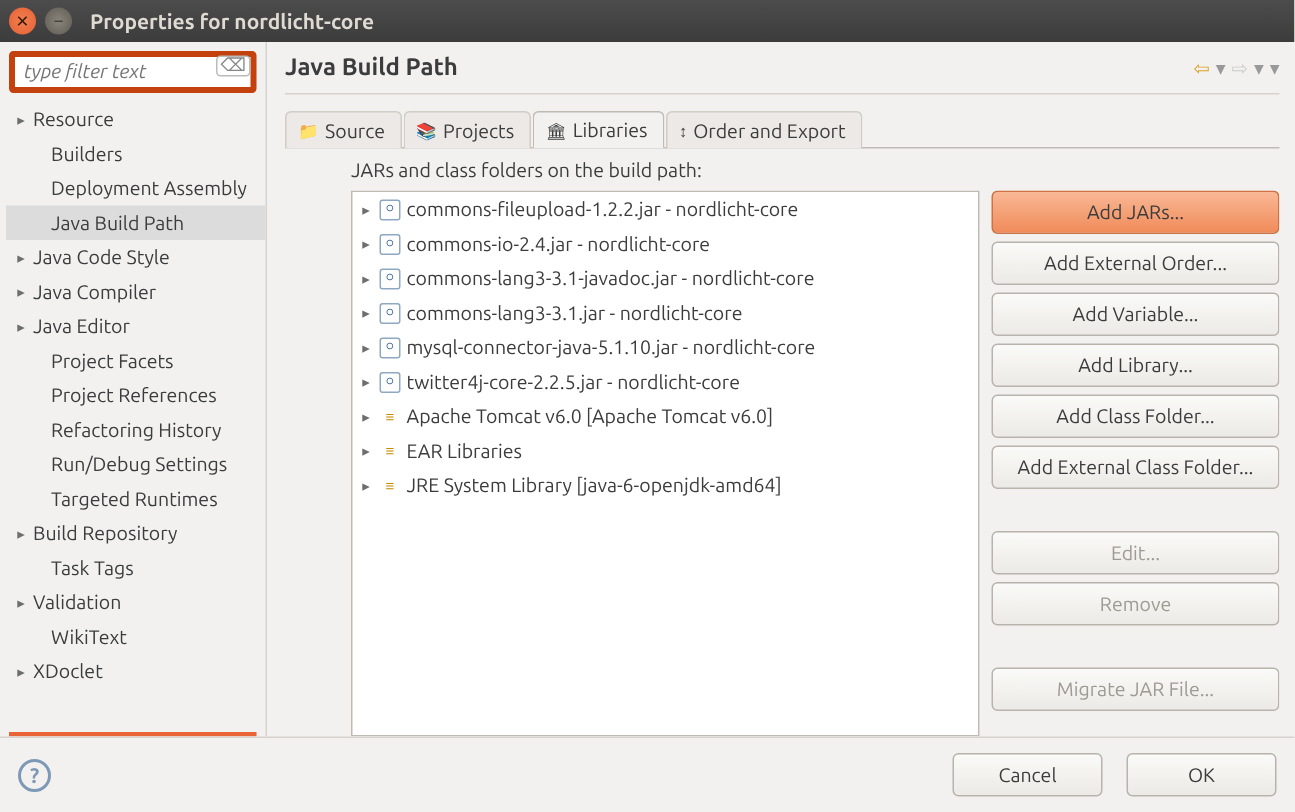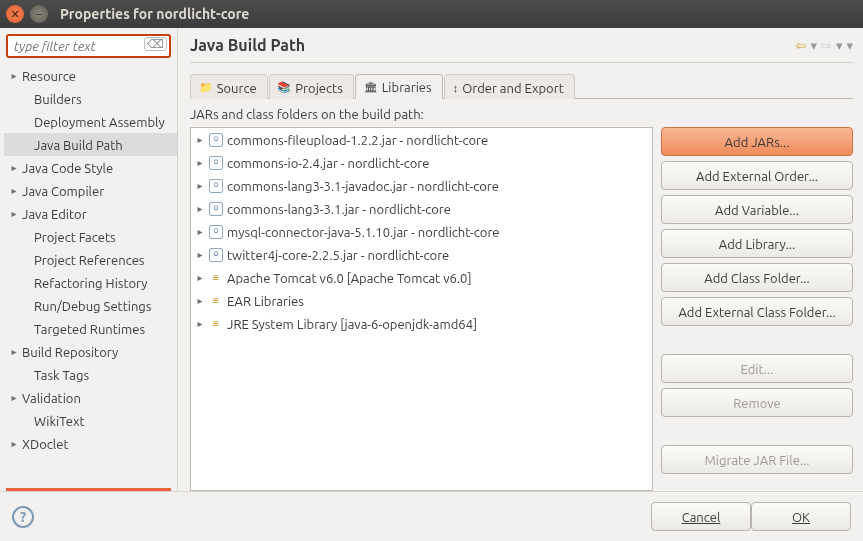--- a/index.html
+++ b/index.html
@@ -9,21 +9,21 @@
 .titlebar .win-btn { width: 18px; height: 18px; border-radius: 50%; margin-right: 6px; display: flex; align-items: center; justify-content: center; font-size: 11px; color: #3c1a00; }
 .titlebar .close { background: radial-gradient(#f08050, #e76034); }
 .titlebar .min { background: radial-gradient(#8a857c, #5f5a52); color: #302c26; }
 .titlebar .title { font-weight: bold; margin-left: 6px; font-size: 14px; }
 
 .content { flex: 1; display: flex; flex-direction: column; }
 .main-area { flex: 1; display: flex; overflow: hidden; }
 
 .sidebar { width: 178px; border-right: 1px solid #d6d2ce; display: flex; flex-direction: column; padding: 6px 0 0 4px; }
 .filter-wrap { position: relative; margin: 0 6px 6px 2px; }
-.filter-input { width: 100%; padding: 3px 20px 3px 6px; border: 2px solid #c2410c; border-radius: 3px; background: #fff; font-style: italic; color: #888; }
+.filter-input { width: 100%; padding: 3px 20px 3px 6px; border: 4px solid #c2410c; border-radius: 3px; background: #fff; font-style: italic; color: #888; }
 .filter-clear { position: absolute; right: 4px; top: 3px; font-size: 12px; color: #888; border: 1px solid #bbb; border-radius: 3px; padding: 0 2px; line-height: 12px; }
 
 .tree { overflow-y: auto; flex: 1; }
 .tree-row { display: flex; align-items: center; height: 23px; padding-left: 4px; cursor: default; white-space: nowrap; }
 .tree-row .exp { width: 12px; text-align: center; color: #6e6e6e; font-size: 10px; }
 .tree-row.selected { background: #dcdcdc; }
 .tree-row .lbl { padding-left: 2px; }
 .tree-row.child .lbl { padding-left: 14px; }
 .active-underline { height: 3px; background: #e96336; margin: 0 6px 0 2px; }
 
@@ -31,39 +31,39 @@
 .header-row { display: flex; align-items: center; justify-content: space-between; padding-bottom: 8px; border-bottom: 1px solid #d6d2ce; }
 .header-row h2 { font-size: 16px; font-weight: bold; color: #3c3c3c; }
 .nav-arrows { display: flex; gap: 4px; align-items: center; }
 .nav-arrows span { font-size: 13px; }
 
 .tab-strip { display: flex; margin-top: 10px; border-bottom: 1px solid #bfbab4; }
 .tab { padding: 5px 10px 4px 8px; border: 1px solid transparent; border-bottom: none; display: flex; align-items: center; gap: 4px; background: #ece9e6; border-radius: 4px 4px 0 0; margin-right: 1px; border-color: #d0ccc6; position: relative; top: 1px; }
 .tab.active { background: #f2f1f0; border-color: #bfbab4; border-bottom: 1px solid #f2f1f0; }
 .tab-icon { font-size: 11px; }
 
-.tab-body { flex: 1; display: flex; flex-direction: column; padding-top: 8px; overflow: hidden; }
+.tab-body { flex: 1; display: flex; flex-direction: column; padding-top: 8px; overflow: hidden; margin-left: 44px; }
 .desc { margin-bottom: 6px; }
 .jar-area { flex: 1; display: flex; gap: 8px; overflow: hidden; }
 .jar-list { flex: 1; border: 1px solid #bfbab4; background: #fff; overflow-y: auto; }
 .jar-row { display: flex; align-items: center; height: 23px; padding-left: 4px; gap: 4px; }
 .jar-row .exp { width: 10px; color: #6e6e6e; font-size: 10px; text-align: center; }
 .jar-icon { width: 14px; height: 14px; display: inline-flex; align-items: center; justify-content: center; font-size: 10px; }
 .jar-icon.jar { border: 1px solid #8fa8c2; border-radius: 2px; background: #fff; color: #2d5a8c; }
 .jar-icon.lib { color: #c78a00; font-weight: bold; }
 
 .btn-col { width: 192px; display: flex; flex-direction: column; gap: 5px; }
 .btn { height: 29px; border: 1px solid #b8b3ac; border-radius: 4px; background: linear-gradient(#fafaf8, #eceae6); color: #3c3c3c; cursor: pointer; }
 .btn.primary { background: linear-gradient(#f9b895, #f08b5a); border-color: #cf7142; }
 .btn:disabled { color: #9e9a94; }
 .gap { height: 18px; }
 
 .footer { display: flex; padding: 10px 12px; border-top: 1px solid #d6d2ce; align-items: center; }
 .help-icon { width: 22px; height: 22px; border: 2px solid #7d99b5; border-radius: 50%; color: #7d99b5; display: flex; align-items: center; justify-content: center; font-weight: bold; font-size: 14px; }
-.footer-btns { margin-left: auto; display: flex; gap: 0; text-decoration: underline; }
+.footer-btns { margin-left: auto; display: flex; gap: 16px; }
 .footer-btns .btn { width: 100px; }
 </style>
 </head>
 <body>
 
 <div class="titlebar">
   <div class="win-btn close">✕</div>
   <div class="win-btn min">–</div>
   <div class="title">Properties for nordlicht-core</div>
 </div>

